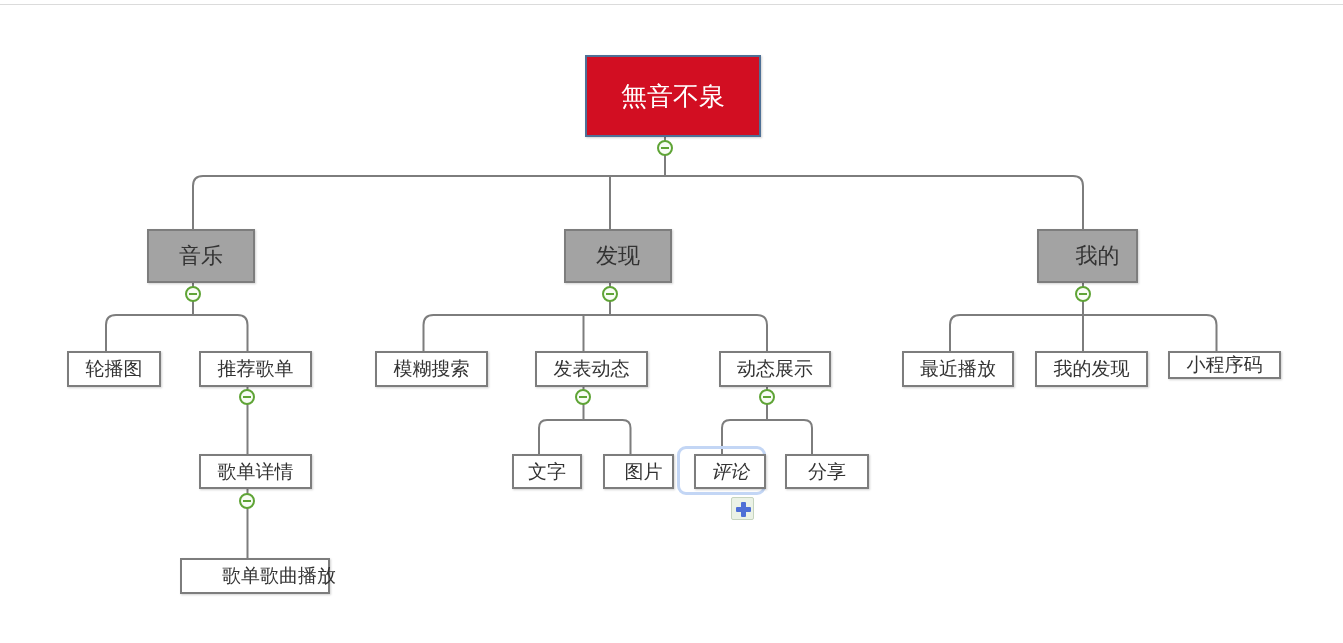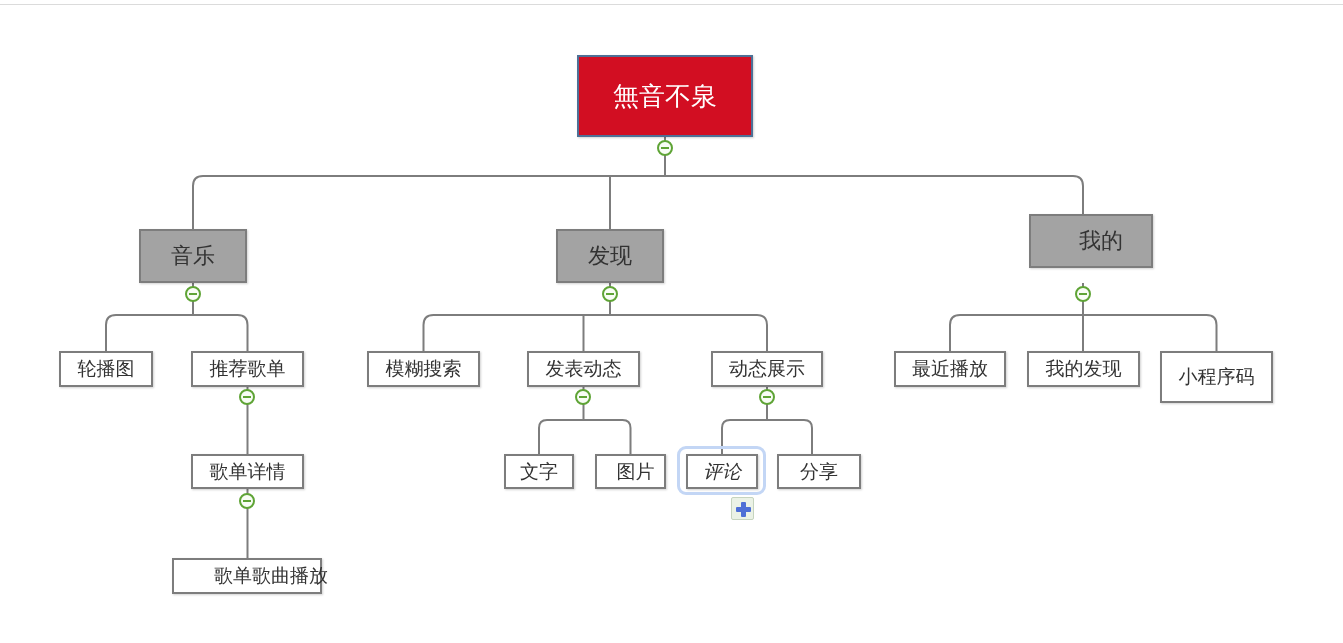--- a/index.html
+++ b/index.html
@@ -8,20 +8,21 @@
     font-family:"Liberation Sans", sans-serif;
   }
   #top-rule{position:absolute;left:0;top:4px;width:1343px;height:1px;background:#dbdbdb;}
   #wires{position:absolute;left:0;top:0;z-index:1;}
   .node{
     position:absolute;box-sizing:border-box;z-index:2;
     border:2px solid #7d7d7d;background:#ffffff;color:#333333;
     display:flex;align-items:center;justify-content:center;
     font-size:19px;white-space:nowrap;cursor:default;
     box-shadow:1px 1px 2px rgba(0,0,0,0.18);
+    margin-left:8px;
   }
   .node.root{
     background:#d20e22;border:2px solid #4e7096;color:#ffffff;font-size:26px;
   }
   .node.lv2{background:#a3a3a3;font-size:22px;}
   .expander{
     position:absolute;width:16px;height:16px;box-sizing:border-box;z-index:3;
     border:2px solid #5fa436;border-radius:50%;background:#f8fdf5;
     display:flex;align-items:center;justify-content:center;cursor:pointer;
   }
@@ -62,30 +63,30 @@
     <path d="M722 454 V428 Q722 420 730 420 H804 Q812 420 812 428 V454"></path>
     <path d="M247.5 489 V558"></path>
   </svg>
 
   <div id="selection-outline" style="left:677px;top:446px;width:89px;height:49px;"></div>
 
   <div class="node root" style="left:577px;top:55px;width:176px;height:82px;">無音不泉</div>
 
   <div class="node lv2" style="left:139px;top:229px;width:108px;height:54px;">音乐</div>
   <div class="node lv2" style="left:556px;top:229px;width:108px;height:54px;">发现</div>
-  <div class="node lv2" style="left:1029px;top:214px;width:124px;height:54px;padding-left:20px;">我的</div>
+  <div class="node lv2" style="left:1029px;top:229px;width:101px;height:54px;padding-left:20px;">我的</div>
 
   <div class="node" style="left:59px;top:351px;width:94px;height:36px;">轮播图</div>
   <div class="node" style="left:191px;top:351px;width:113px;height:36px;text-align:right;">推荐歌单</div>
   <div class="node" style="left:367px;top:351px;width:113px;height:36px;">模糊搜索</div>
   <div class="node" style="left:527px;top:351px;width:113px;height:36px;font-family:Liberation Serif, serif;">发表动态</div>
   <div class="node" style="left:711px;top:351px;width:112px;height:36px;">动态展示</div>
   <div class="node" style="left:894px;top:351px;width:112px;height:36px;">最近播放</div>
   <div class="node" style="left:1027px;top:351px;width:113px;height:36px;">我的发现</div>
-  <div class="node" style="left:1160px;top:351px;width:113px;height:52px;">小程序码</div>
+  <div class="node" style="left:1160px;top:351px;width:113px;height:28px;">小程序码</div>
 
   <div class="node" style="left:191px;top:454px;width:113px;height:35px;">歌单详情</div>
   <div class="node" style="left:504px;top:454px;width:70px;height:35px;">文字</div>
   <div class="node" style="left:595px;top:454px;width:71px;height:35px;padding-left:10px;">图片</div>
   <div class="node" style="left:686px;top:454px;width:72px;height:35px;font-style:italic;">评论</div>
   <div class="node" style="left:777px;top:454px;width:84px;height:35px;">分享</div>
 
   <div class="node" style="left:172px;top:558px;width:150px;height:36px;padding-left:48px;">歌单歌曲播放</div>
 
   <div class="expander" style="left:657px;top:140px;">

